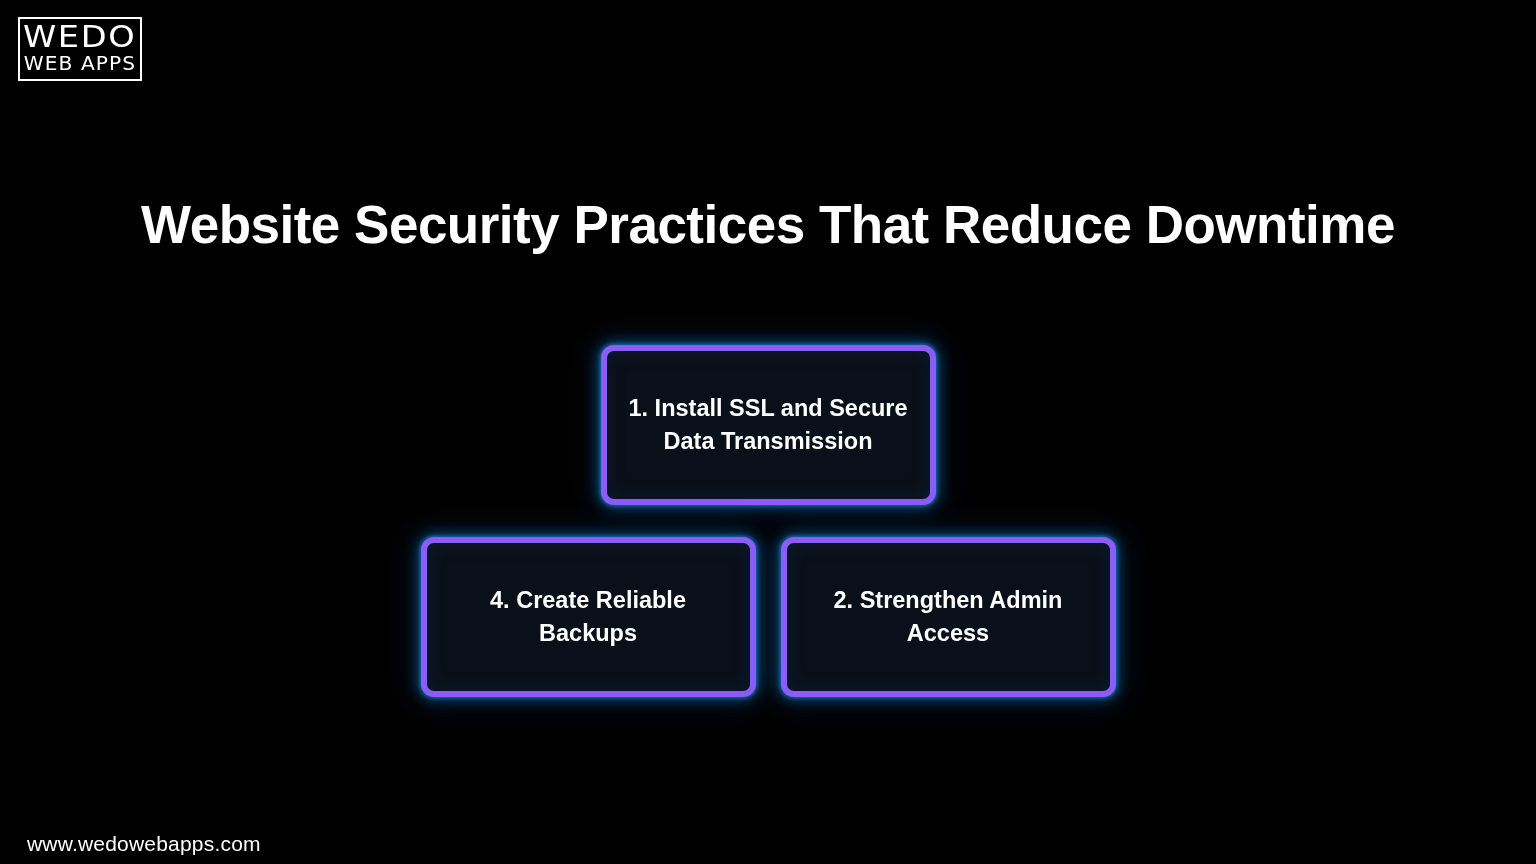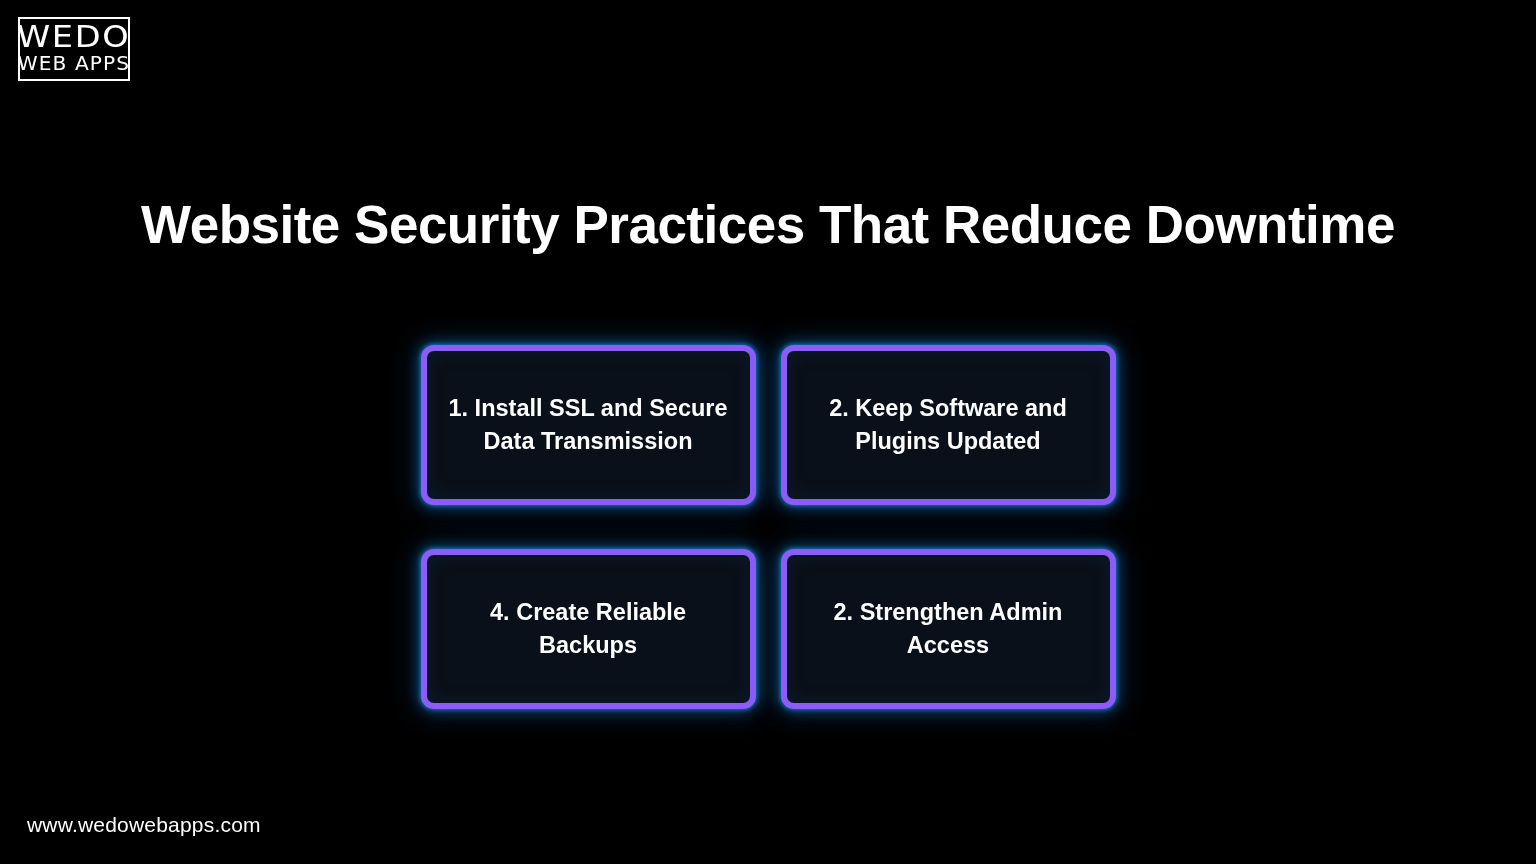--- a/index.html
+++ b/index.html
@@ -13,21 +13,21 @@
     font-family: "Liberation Sans", sans-serif;
     overflow: hidden;
     position: relative;
   }
 
   
   .logo-wrap {
     position: absolute;
     left: 18px;
     top: 17px;
-    width: 112px;
+    width: 124px;
     height: 64px;
     border: 2px solid #ffffff;
     box-sizing: border-box;
     display: flex;
     flex-direction: column;
     align-items: center;
     justify-content: center;
     padding: 3px 24px;
   }
   .logo-line1 {
@@ -74,21 +74,21 @@
     left: 0;
     top: 345px;
     width: 1536px;
   }
   .card-row {
     display: flex;
     justify-content: center;
     gap: 25px;
   }
   .card-row.row-two {
-    margin-top: 44px;
+    margin-top: 32px;
     border-radius: 6px;
   }
   .card {
     width: 335px;
     height: 160px;
     box-sizing: border-box;
     background: #0a1019;
     border: 6px solid #8b5cf6;
     border-radius: 13px;
     display: flex;
@@ -108,21 +108,21 @@
     line-height: 33px;
     text-align: center;
     letter-spacing: 0px;
     font-family: "Liberation Sans", sans-serif;
   }
 
   
   .footer-url {
     position: absolute;
     left: 27px;
-    top: 813px;
+    top: 832px;
     color: #ffffff;
     font-size: 21px;
     font-weight: 400;
     letter-spacing: 0.2px;
     font-family: "Liberation Sans", sans-serif;
   }
 </style>
 </head>
 <body>
 
@@ -132,23 +132,20 @@
 </div>
 
 <h1 class="page-title">Website Security Practices That Reduce Downtime</h1>
 
 <div class="cards-area">
 
   <div class="card-row row-one">
     <div class="card">
       <span class="card-label">1. Install SSL and Secure Data Transmission</span>
     </div>
-    <div class="card">
-      <span class="card-label">2. Keep Software and Plugins Updated</span>
-    </div>
   </div>
 
   <div class="card-row row-two">
     <div class="card">
       <span class="card-label">4. Create Reliable Backups</span>
     </div>
     <div class="card">
       <span class="card-label">2. Strengthen Admin Access</span>
     </div>
   </div>

